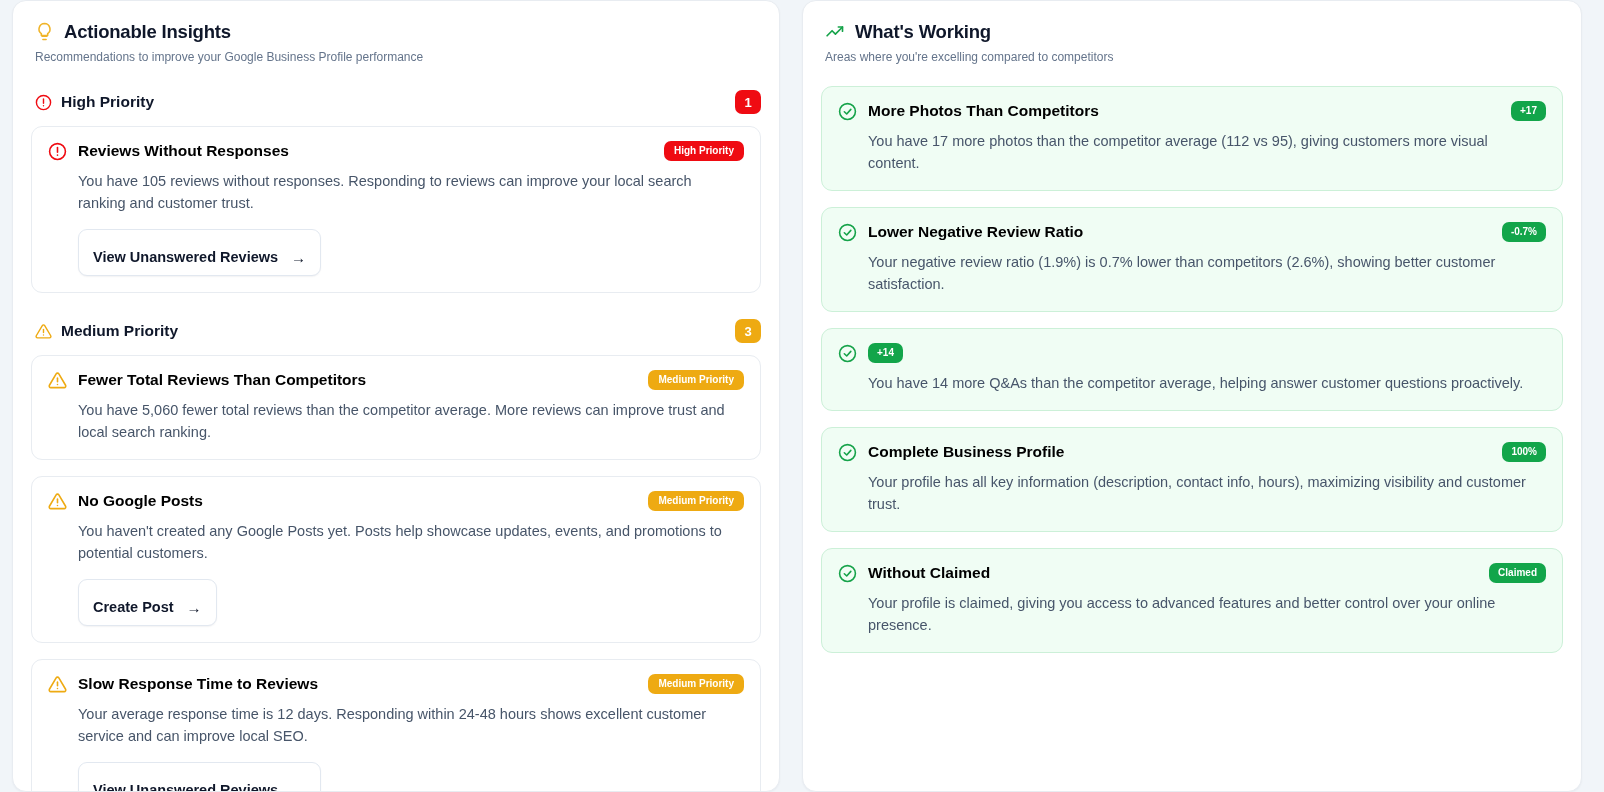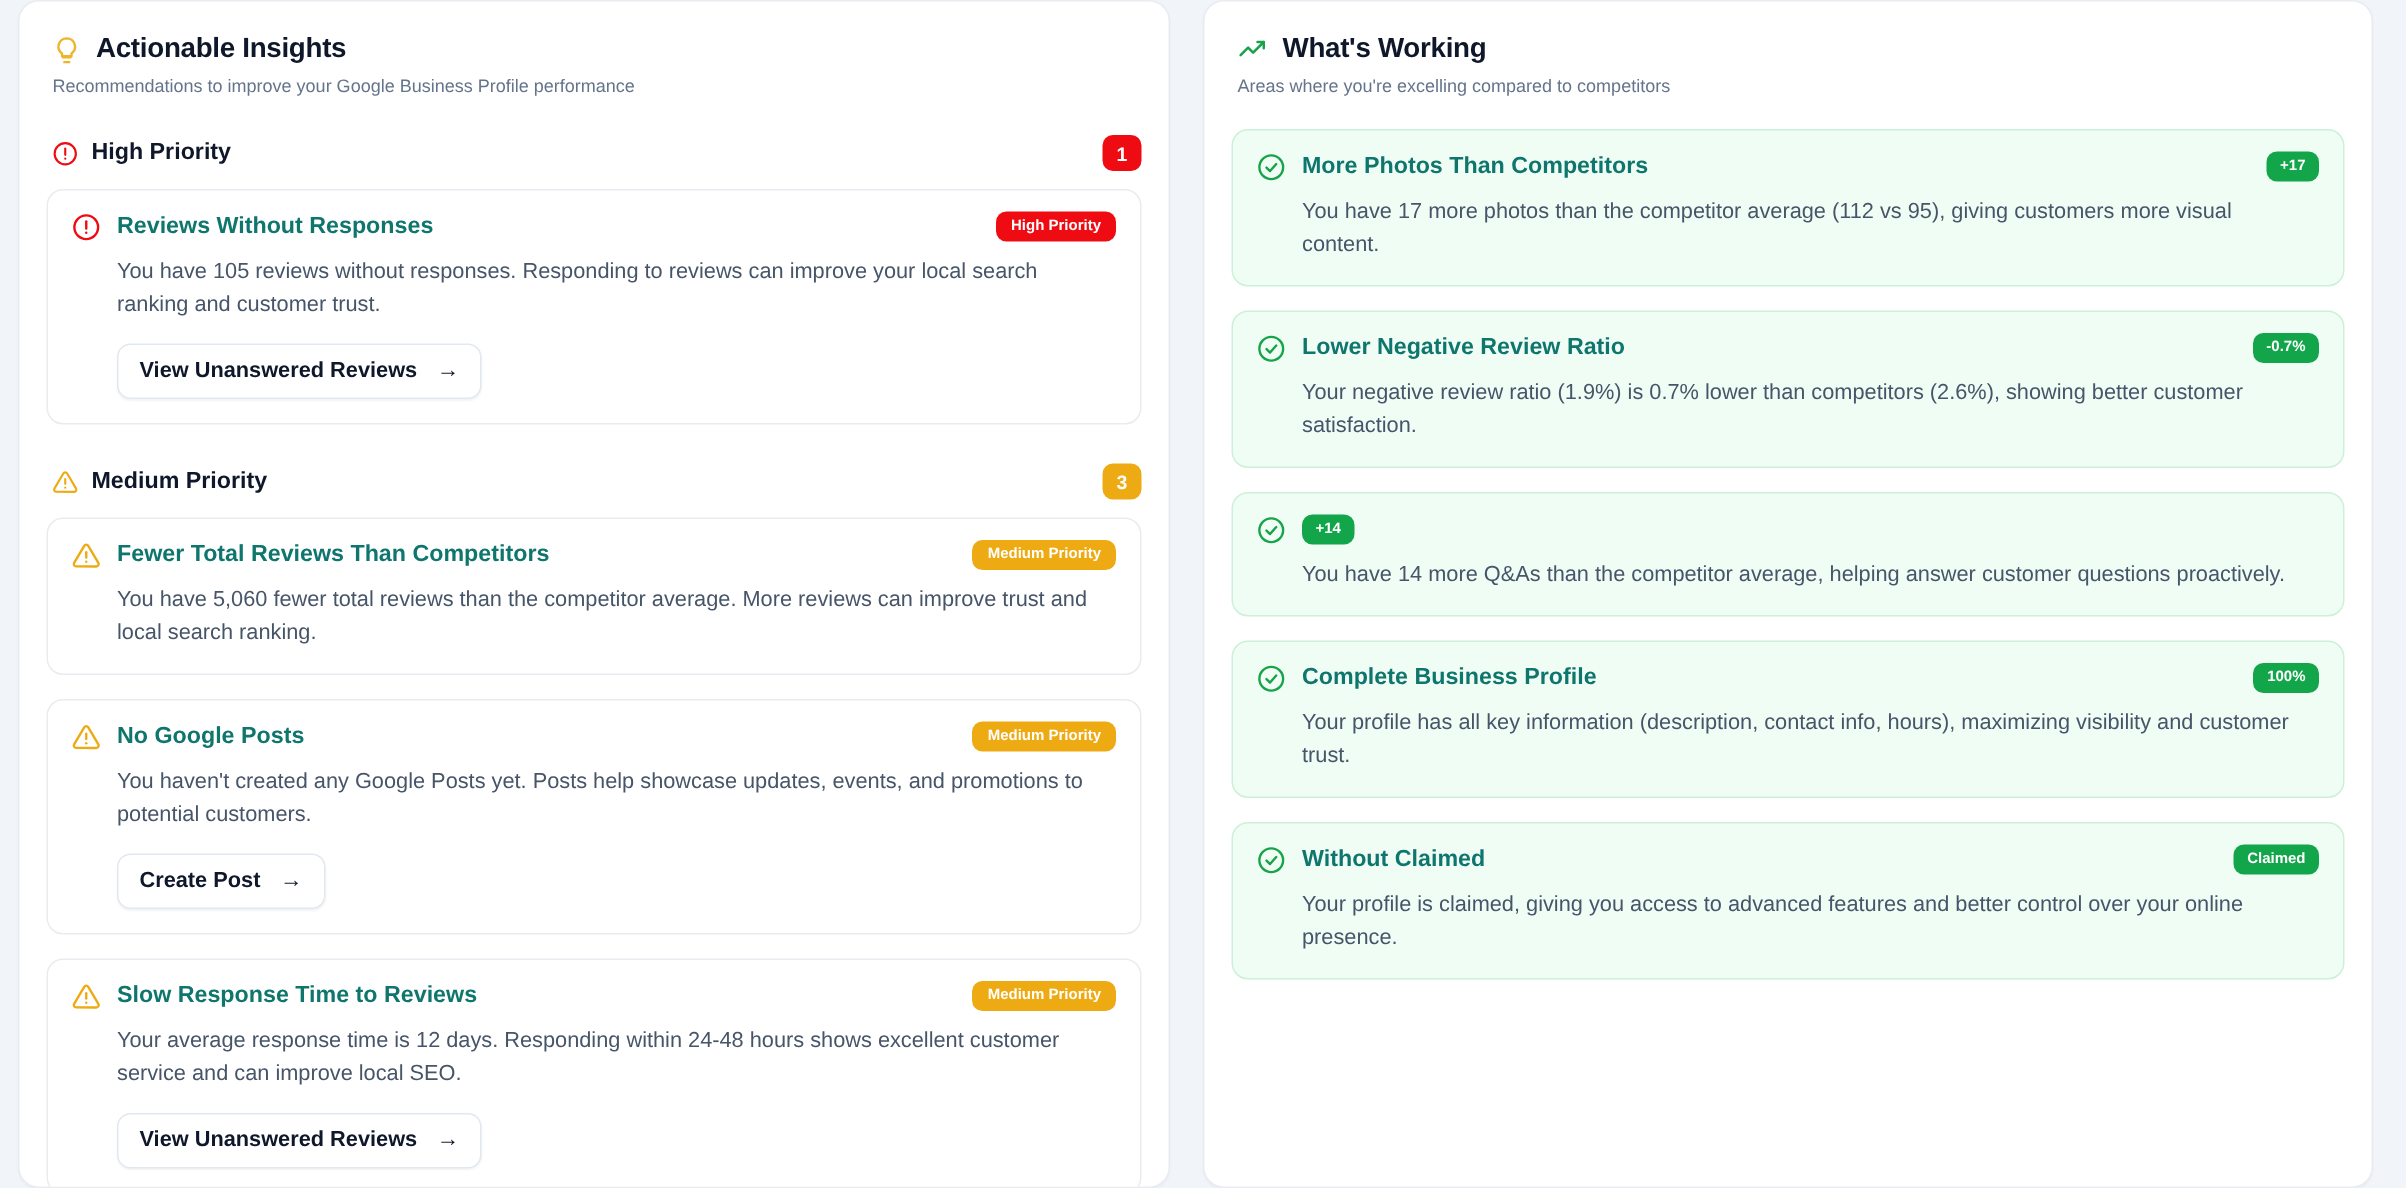--- a/index.html
+++ b/index.html
@@ -31,21 +31,21 @@
     overflow: hidden;
   }
   .panel-left  { width: 768px; }
   .panel-right { width: 780px; }
 
   
   .panel-head { padding: 2px 0 0 4px; }
 
   .panel-title-row {
     display: flex;
-    align-items: flex-end;
+    align-items: flex-start;
     gap: 10px;
   }
   .panel-title {
     font-size: 18.5px;
     font-weight: 700;
     color: #0f172a;
     letter-spacing: -0.2px;
   }
   .panel-sub {
     margin-top: 7px;
@@ -96,21 +96,21 @@
   }
   .card-body { flex: 1; min-width: 0; }
   .card-title-row {
     display: flex;
     align-items: flex-start;
     gap: 12px;
   }
   .card-title {
     font-size: 15.5px;
     font-weight: 700;
-    color: #0f766e;
+    color: #000000;
     flex: 1;
     padding-top: 1px;
   }
   .pill {
     flex-shrink: 0;
     padding: 4px 10px 5px 10px;
     border-radius: 7px;
     font-size: 10px;
     font-weight: 700;
     color: #ffffff;
@@ -124,25 +124,26 @@
     margin-top: 9px;
     font-size: 14.5px;
     line-height: 1.52;
     color: #475569;
     max-width: 655px;
   }
 
   .action-btn {
     margin-top: 15px;
     display: inline-flex;
+    align-items: center;
     gap: 13px;
     background: #ffffff;
     border: 1px solid #e2e8f0;
     border-radius: 9px;
-    padding: 9px 14px 10px 14px;
+    padding: 19px 14px 10px 14px;
     font-size: 14.5px;
     font-weight: 700;
     color: #0f172a;
     font-family: "Liberation Sans", sans-serif;
     cursor: pointer;
     box-shadow: 0 1px 1.5px rgba(15,23,42,0.05);
   }
   .action-btn .arrow { font-size: 15px; line-height: 1; }
 
   

